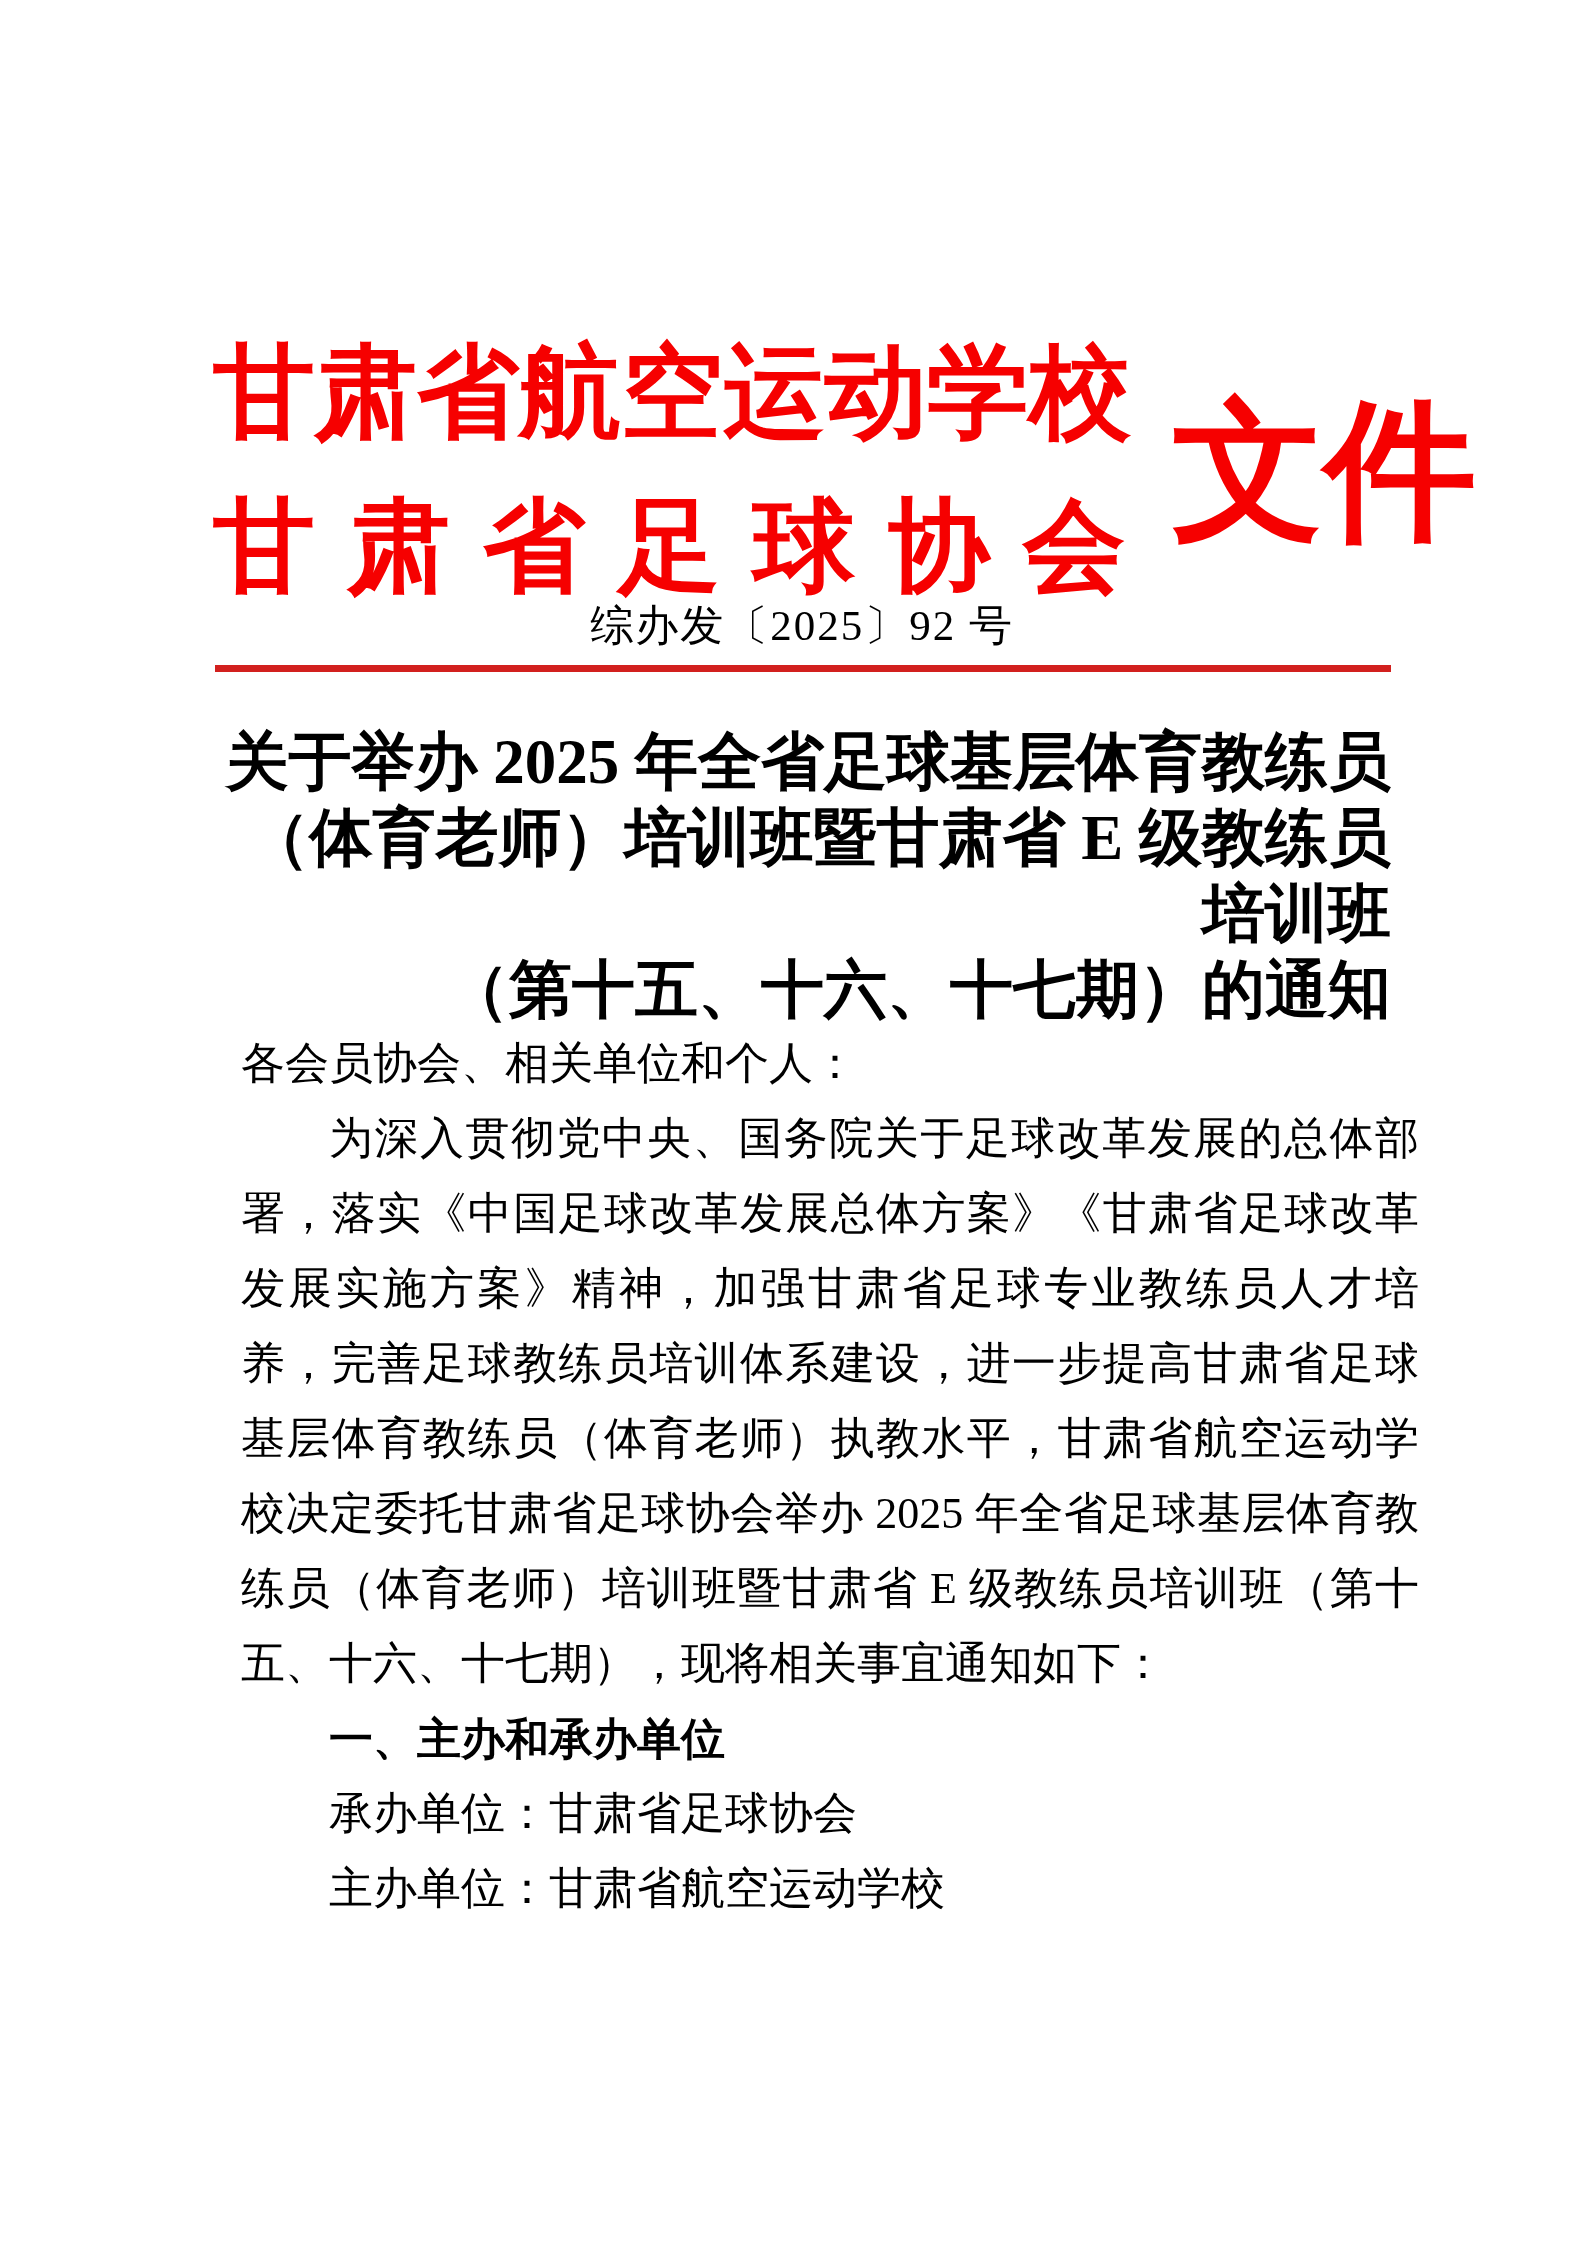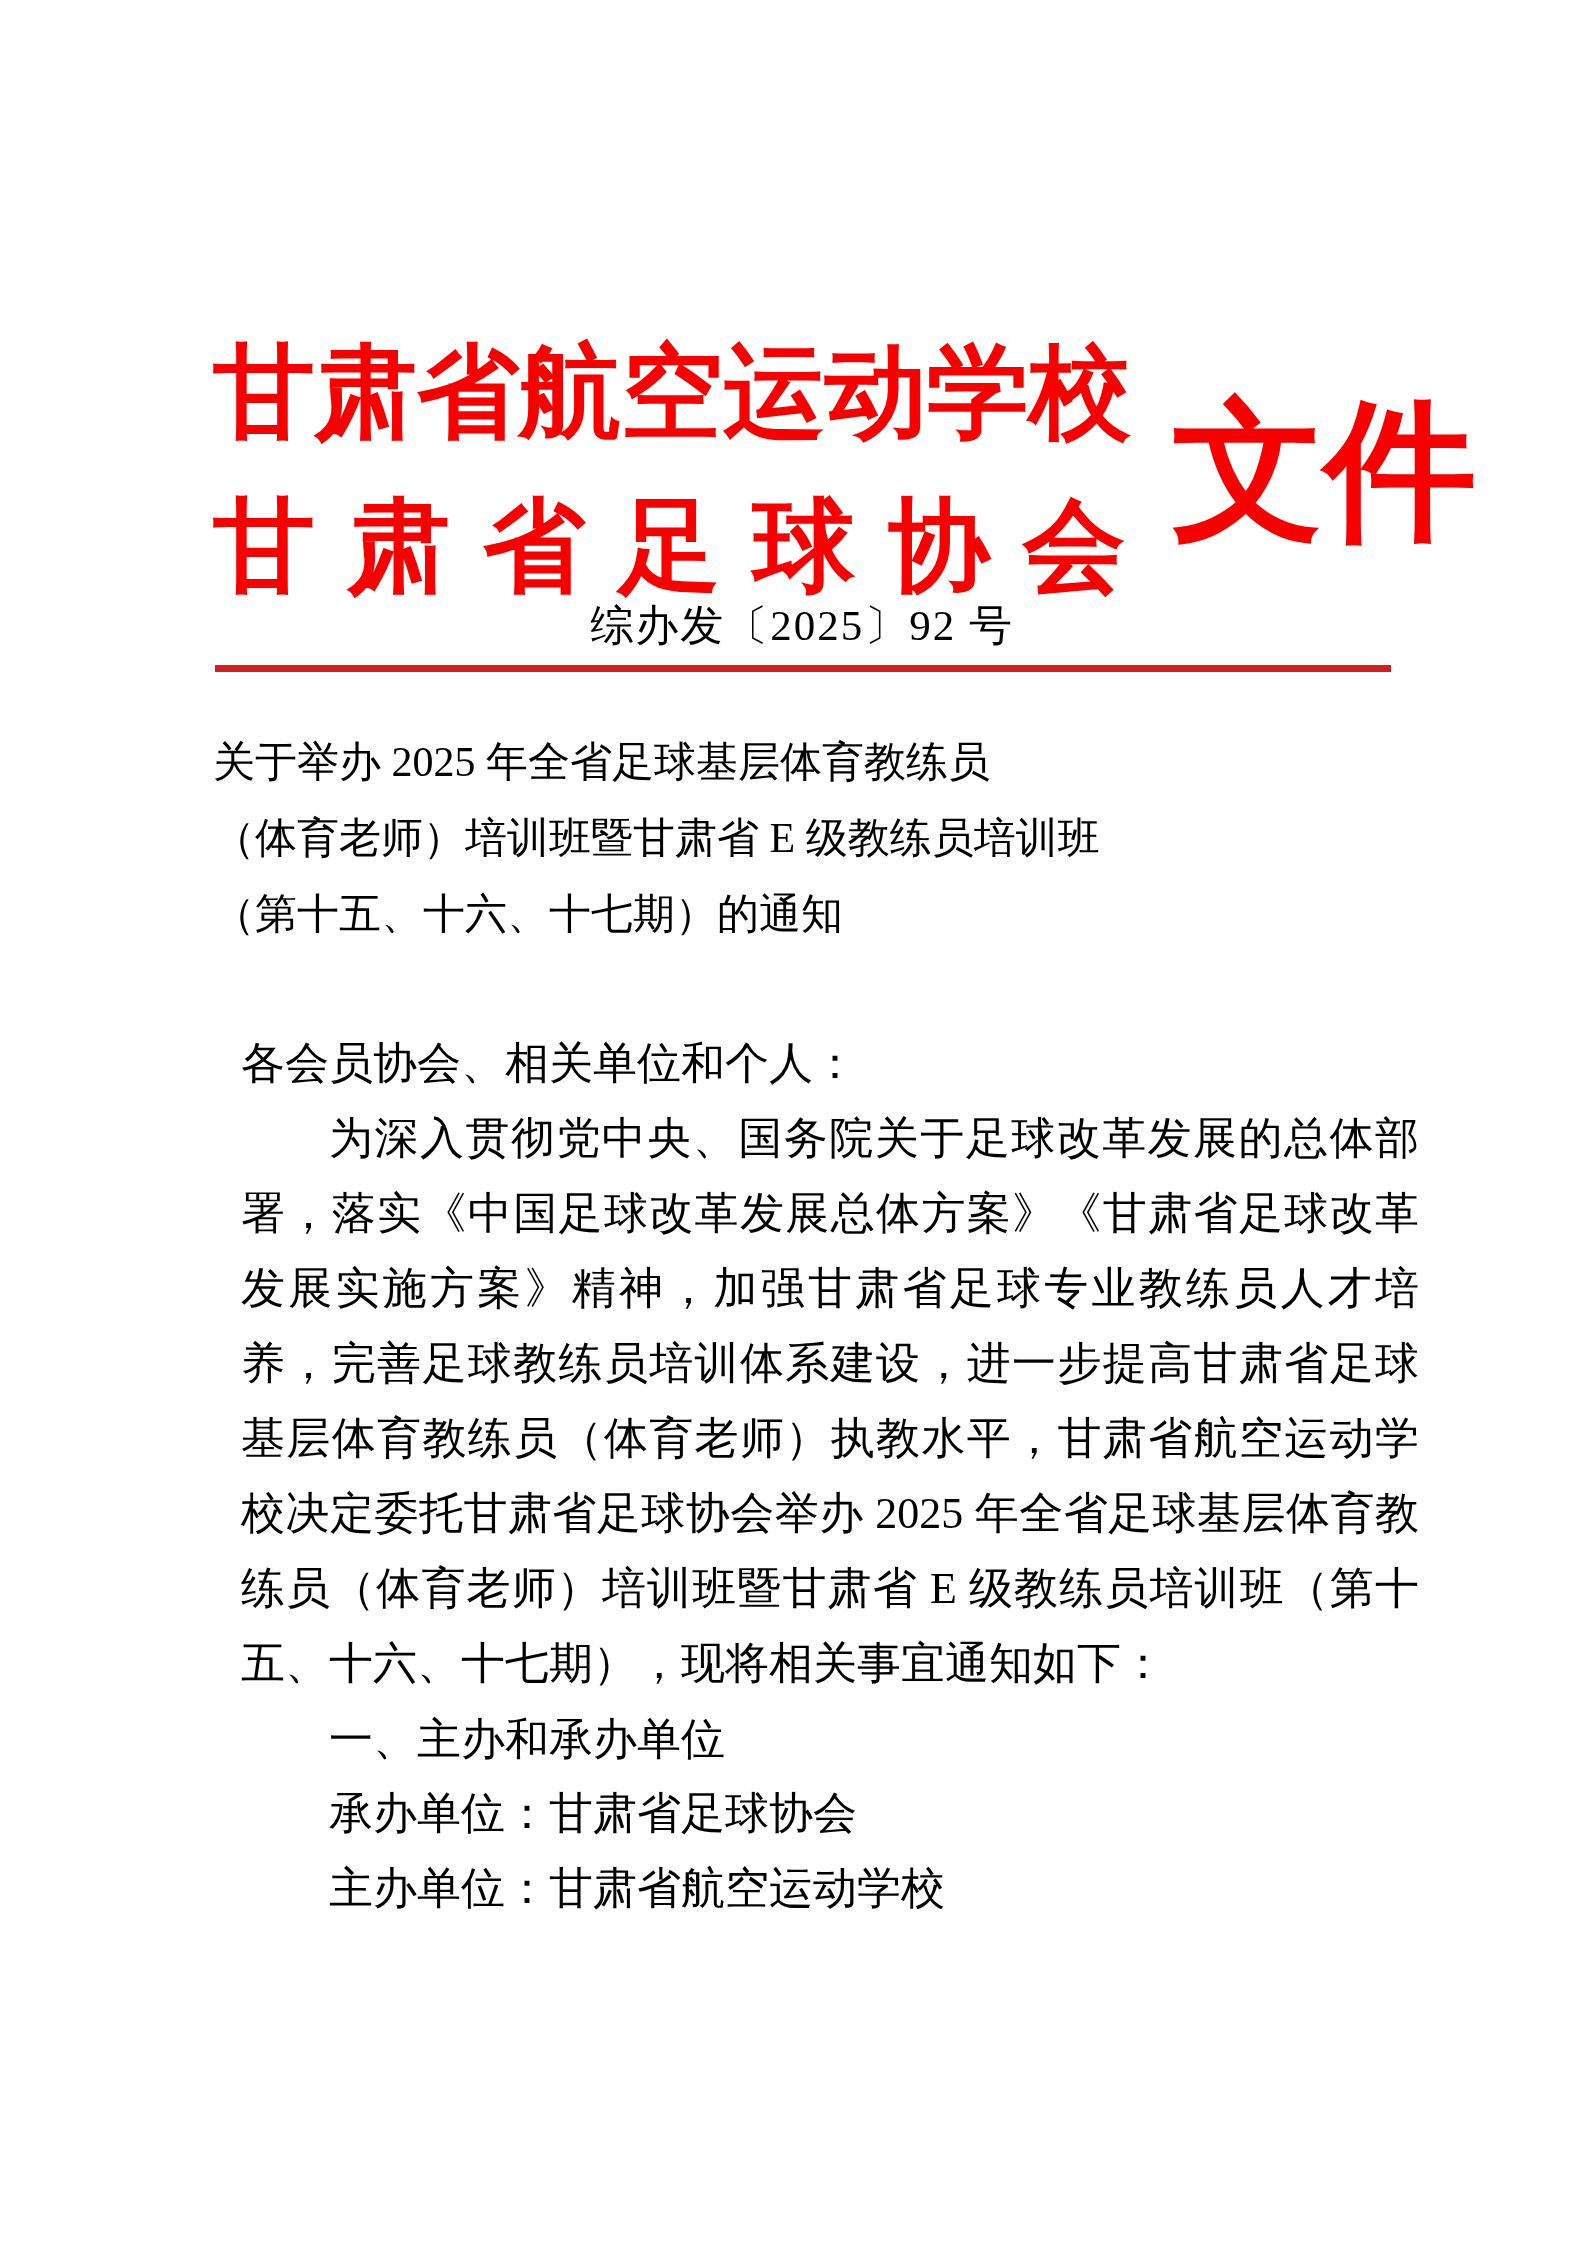--- a/index.html
+++ b/index.html
@@ -73,45 +73,45 @@
     height: 7px;
     background: var(--red-line);
   }
 
   
   .title {
     position: absolute;
     left: 213px;
     width: 1178px;
     top: 724px;
-    text-align: left;
-    font-size: 42px;
+    text-align: right;
+    font-size: 63px;
     line-height: 76px;
-    font-weight: normal;
+    font-weight: bold;
     color: var(--ink);
   }
 
   
   .body-text {
     position: absolute;
     left: 213px;
     width: 1178px;
     top: 1026px;
     font-size: 44px;
     line-height: 75px;
     text-align: justify;
     color: var(--ink);
     margin-left: 28px;
   }
   .para {
     text-indent: 2em;
   }
   .heading {
     text-indent: 2em;
-    font-weight: normal;
+    font-weight: bold;
     font-family: "Liberation Sans", "DejaVu Sans", sans-serif;
   }
   .sub-line {
     text-indent: 2em;
   }
 </style>
 </head>
 <body>
 
 <div class="page">

